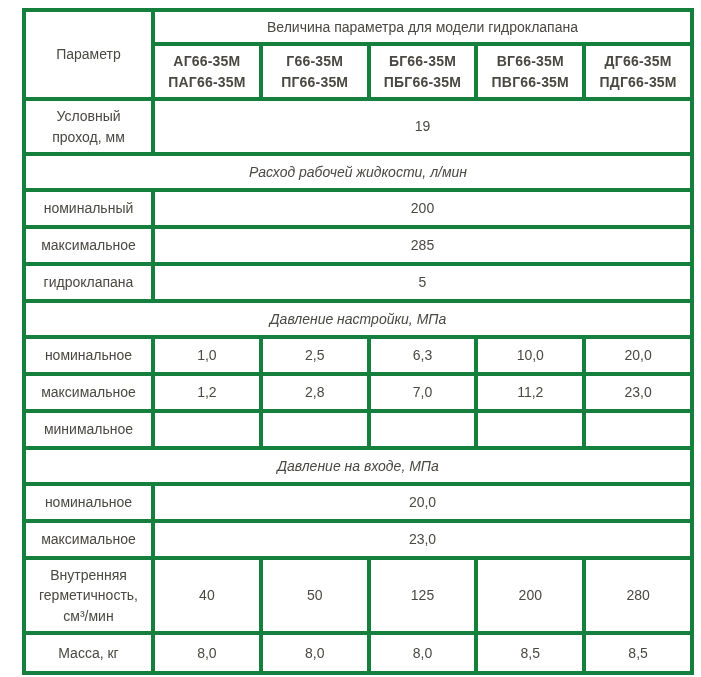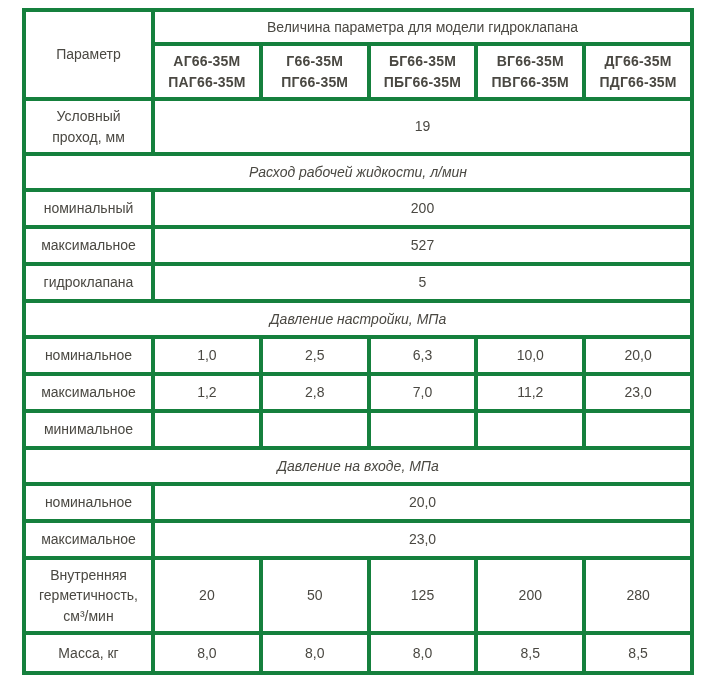--- a/index.html
+++ b/index.html
@@ -100,21 +100,21 @@
 
       <tr class="r-sec">
         <td colspan="6">Расход рабочей жидкости, л/мин</td>
       </tr>
       <tr class="r-std">
         <td>номинальный</td>
         <td colspan="5">200</td>
       </tr>
       <tr class="r-std">
         <td>максимальное</td>
-        <td colspan="5">527</td>
+        <td colspan="5">285</td>
       </tr>
       <tr class="r-std">
         <td>гидроклапана</td>
         <td colspan="5">5</td>
       </tr>
 
       <tr class="r-sec">
         <td colspan="6">Давление настройки, МПа</td>
       </tr>
       <tr class="r-std">
@@ -149,21 +149,21 @@
         <td>номинальное</td>
         <td colspan="5">20,0</td>
       </tr>
       <tr class="r-std">
         <td>максимальное</td>
         <td colspan="5">23,0</td>
       </tr>
 
       <tr class="r-leak">
         <td>Внутренняя герметичность, см³/мин</td>
-        <td>20</td>
+        <td>40</td>
         <td>50</td>
         <td>125</td>
         <td>200</td>
         <td>280</td>
       </tr>
 
       <tr class="r-mass">
         <td>Масса, кг</td>
         <td>8,0</td>
         <td>8,0</td>

